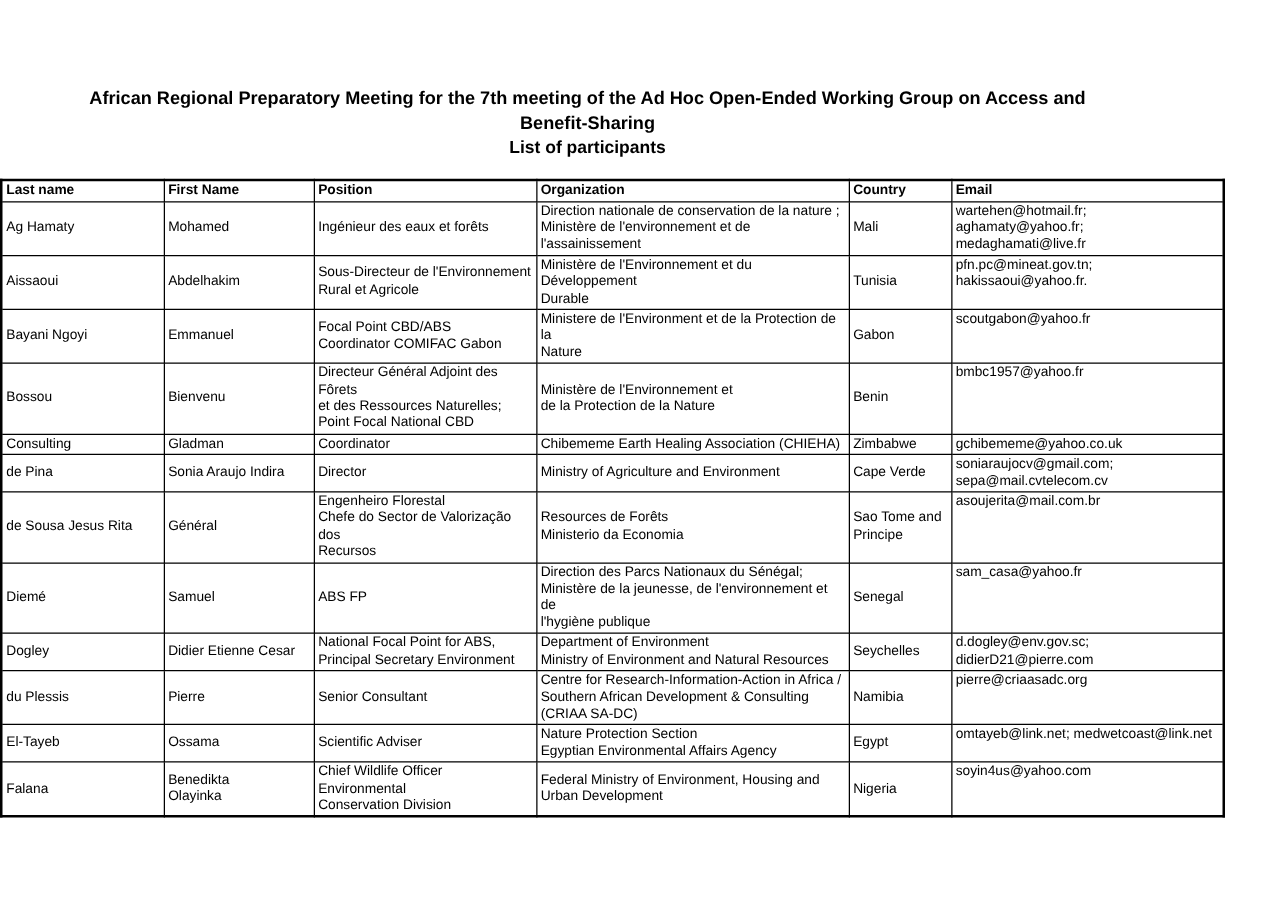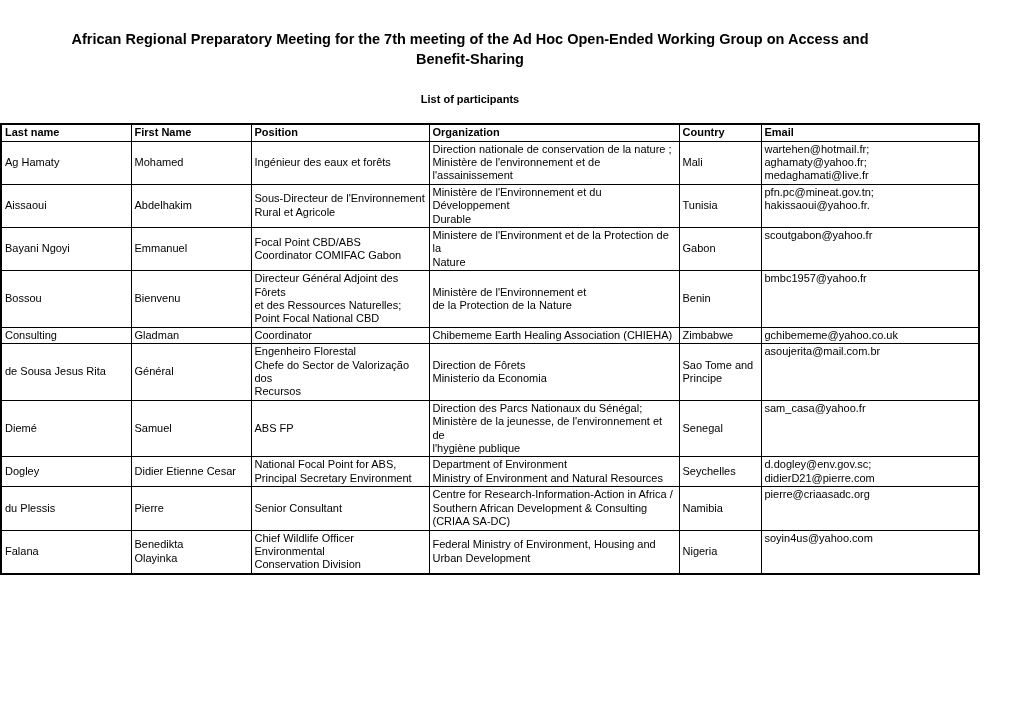--- a/index.html
+++ b/index.html
@@ -7,35 +7,34 @@
     padding: 0;
     background: #ffffff;
     font-family: "Liberation Sans", sans-serif;
     color: #000000;
   }
   .page {
     width: 940px;
     height: 725px;
     background: #ffffff;
     box-sizing: border-box;
-    padding-top: 30px;
+    padding-top: 70px;
     position: relative;
   }
   .doc-title {
     text-align: center;
     font-weight: bold;
     font-size: 14.5px;
     line-height: 1.35;
     margin: 0 60px;
   }
   .doc-subtitle {
     text-align: center;
     font-weight: bold;
-    font-size: 11px;
-    margin-top: 24px;
+    font-size: 14px;
   }
   table.participants {
     border-collapse: collapse;
     table-layout: fixed;
     width: 978px;
     margin: 18px auto 0 auto;
     border: 2px solid #000000;
   }
   table.participants th,
   table.participants td {
@@ -136,26 +135,35 @@
         </tr>
         <tr>
           <td class="col-last-name">Consulting</td>
           <td class="col-first-name">Gladman</td>
           <td class="col-position">Coordinator</td>
           <td class="col-organization">Chibememe Earth Healing Association (CHIEHA)</td>
           <td class="col-country">Zimbabwe</td>
           <td class="col-email">gchibememe@yahoo.co.uk</td>
         </tr>
         <tr>
+          <td class="col-last-name">de Pina</td>
+          <td class="col-first-name">Sonia Araujo Indira</td>
+          <td class="col-position">Director</td>
+          <td class="col-organization">Ministry of Agriculture and Environment</td>
+          <td class="col-country">Cape Verde</td>
+          <td class="col-email">soniaraujocv@gmail.com;
+sepa@mail.cvtelecom.cv</td>
+        </tr>
+        <tr>
           <td class="col-last-name">de Sousa Jesus Rita</td>
           <td class="col-first-name">Général</td>
           <td class="col-position">Engenheiro Florestal
 Chefe do Sector de Valorização dos
 Recursos</td>
-          <td class="col-organization">Direction de Fôrets
+          <td class="col-organization">Resources de Forêts
 Ministerio da Economia</td>
           <td class="col-country">Sao Tome and
 Principe</td>
           <td class="col-email">asoujerita@mail.com.br</td>
         </tr>
         <tr>
           <td class="col-last-name">Diemé</td>
           <td class="col-first-name">Samuel</td>
           <td class="col-position">ABS FP</td>
           <td class="col-organization">Direction des Parcs Nationaux du Sénégal;
@@ -179,20 +187,29 @@
           <td class="col-last-name">du Plessis</td>
           <td class="col-first-name">Pierre</td>
           <td class="col-position">Senior Consultant</td>
           <td class="col-organization">Centre for Research-Information-Action in Africa /
 Southern African Development &amp; Consulting
 (CRIAA SA-DC)</td>
           <td class="col-country">Namibia</td>
           <td class="col-email">pierre@criaasadc.org</td>
         </tr>
         <tr>
+          <td class="col-last-name">El-Tayeb</td>
+          <td class="col-first-name">Ossama</td>
+          <td class="col-position">Scientific Adviser</td>
+          <td class="col-organization">Nature Protection Section
+Egyptian Environmental Affairs Agency</td>
+          <td class="col-country">Egypt</td>
+          <td class="col-email">omtayeb@link.net; medwetcoast@link.net</td>
+        </tr>
+        <tr>
           <td class="col-last-name">Falana</td>
           <td class="col-first-name">Benedikta
 Olayinka</td>
           <td class="col-position">Chief Wildlife Officer Environmental
 Conservation Division</td>
           <td class="col-organization">Federal Ministry of Environment, Housing and
 Urban Development</td>
           <td class="col-country">Nigeria</td>
           <td class="col-email">soyin4us@yahoo.com</td>
         </tr>

